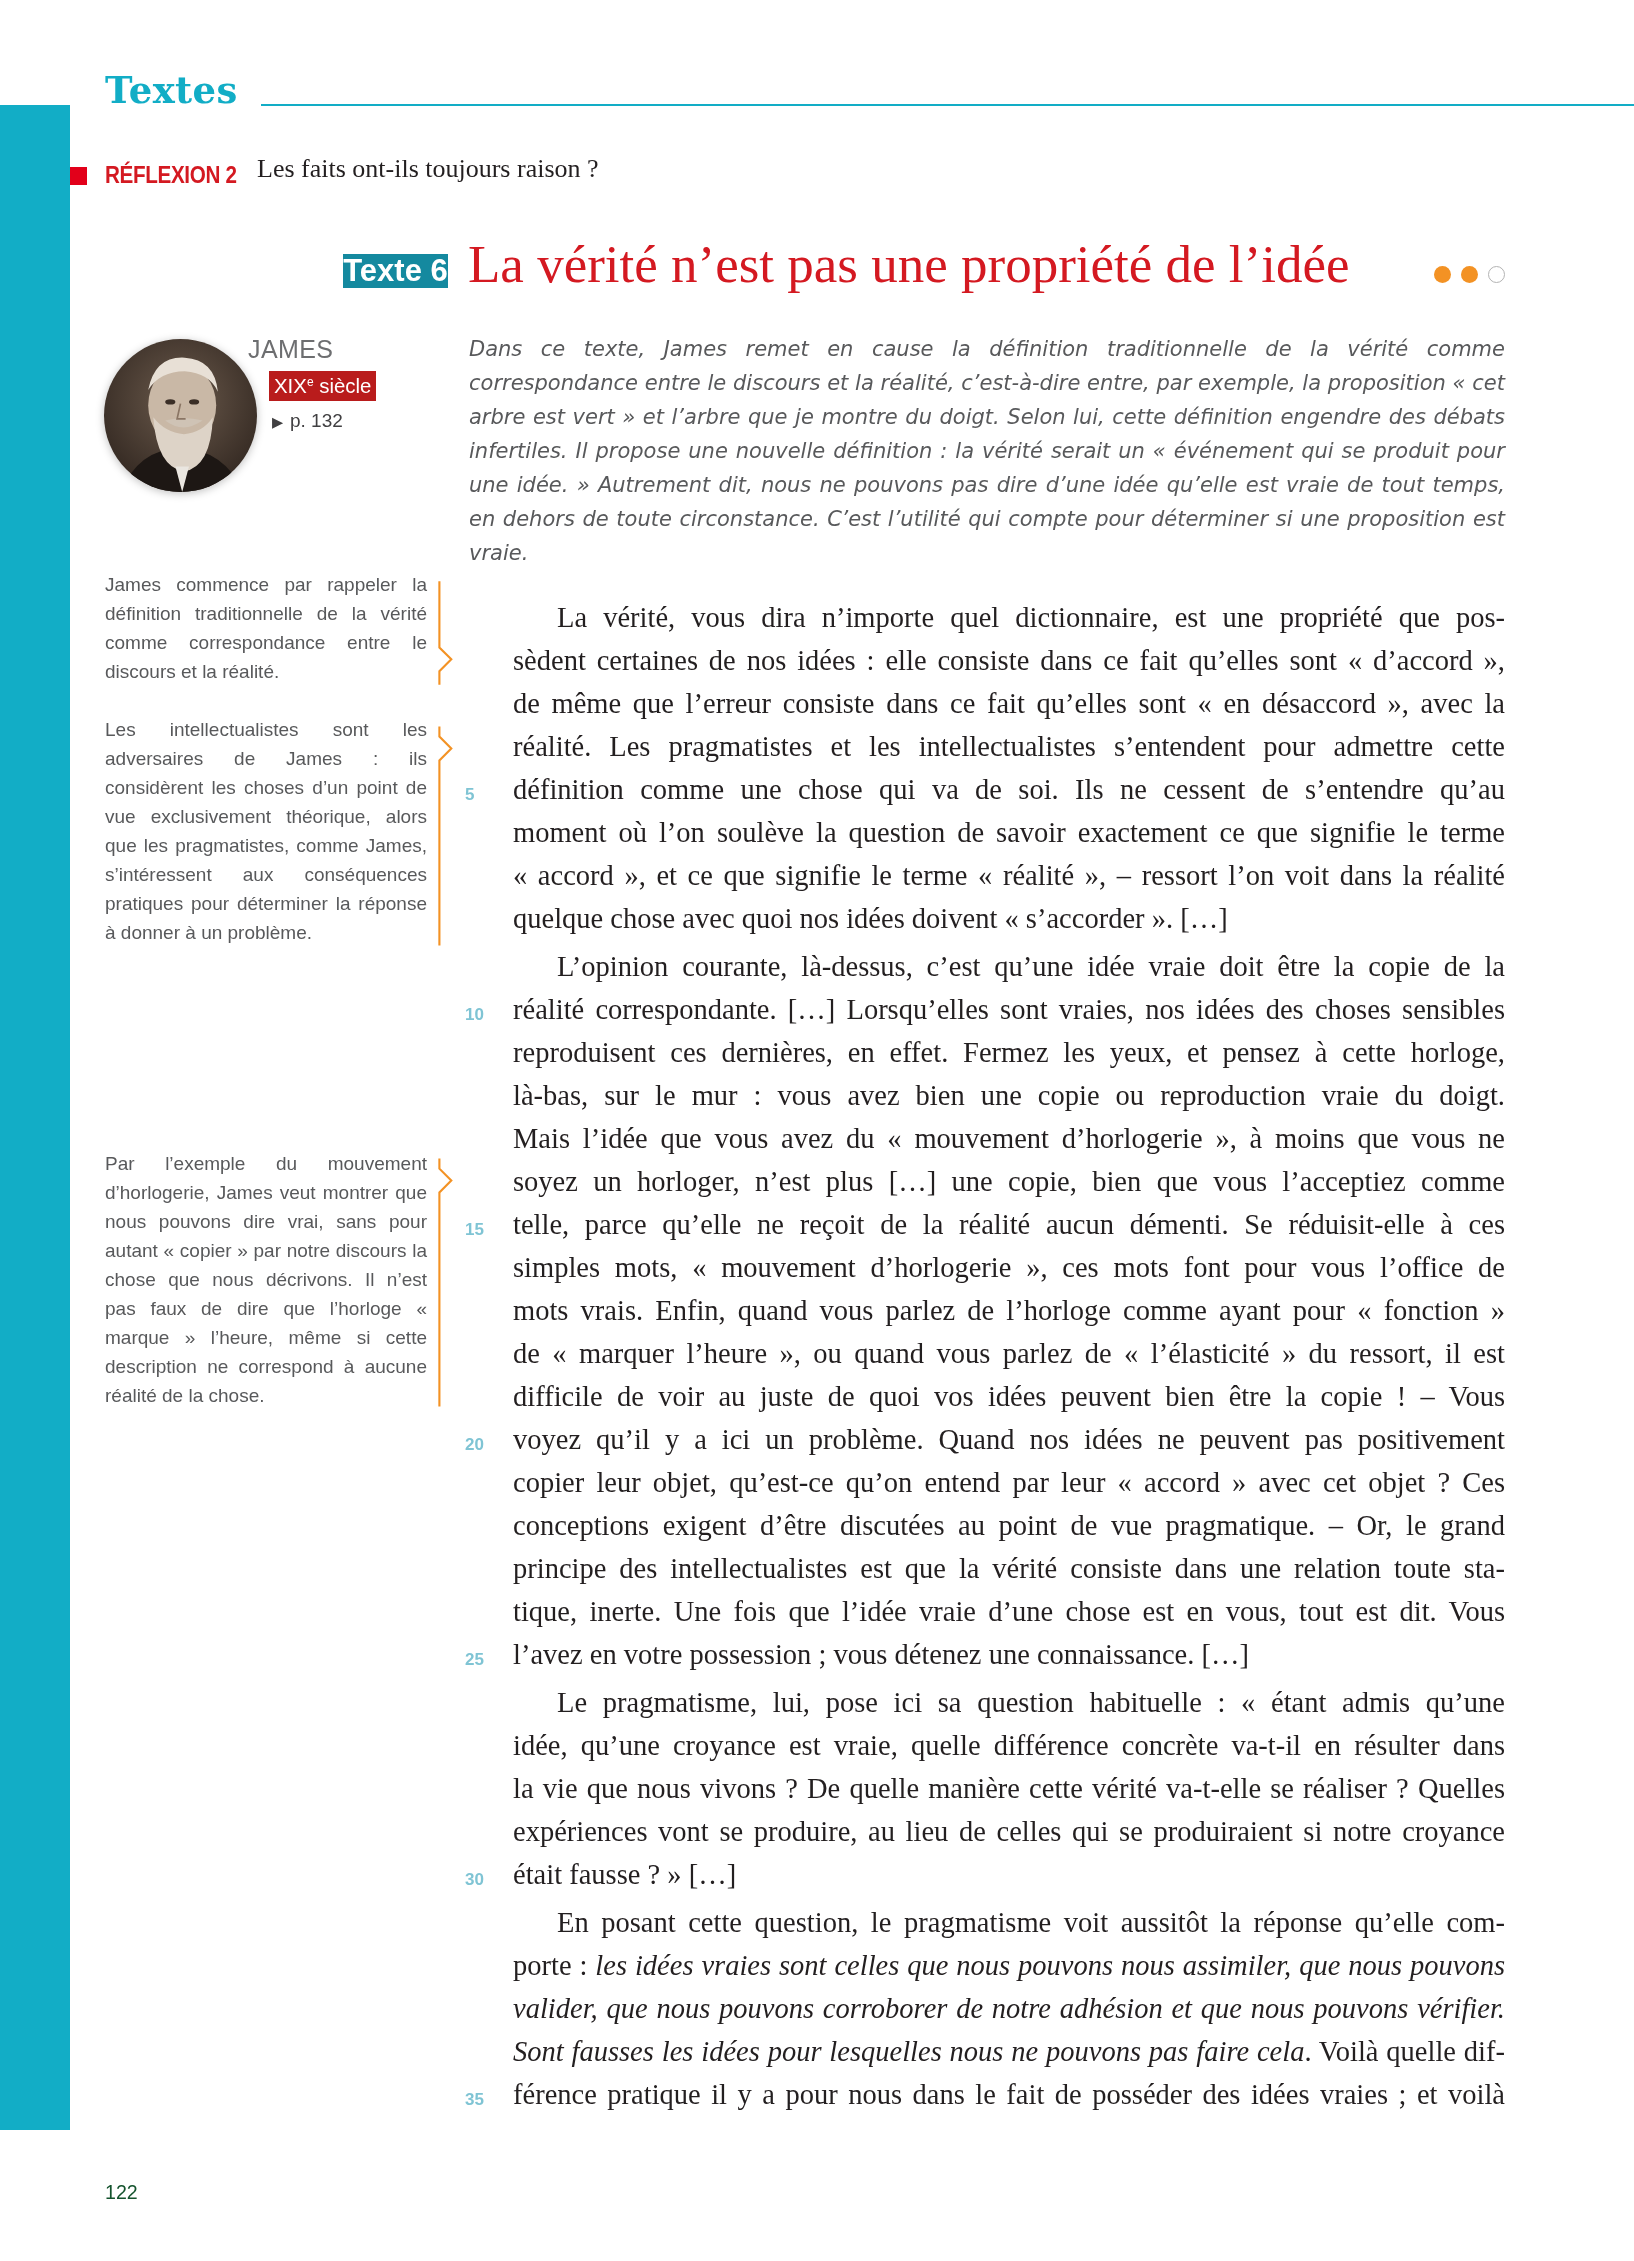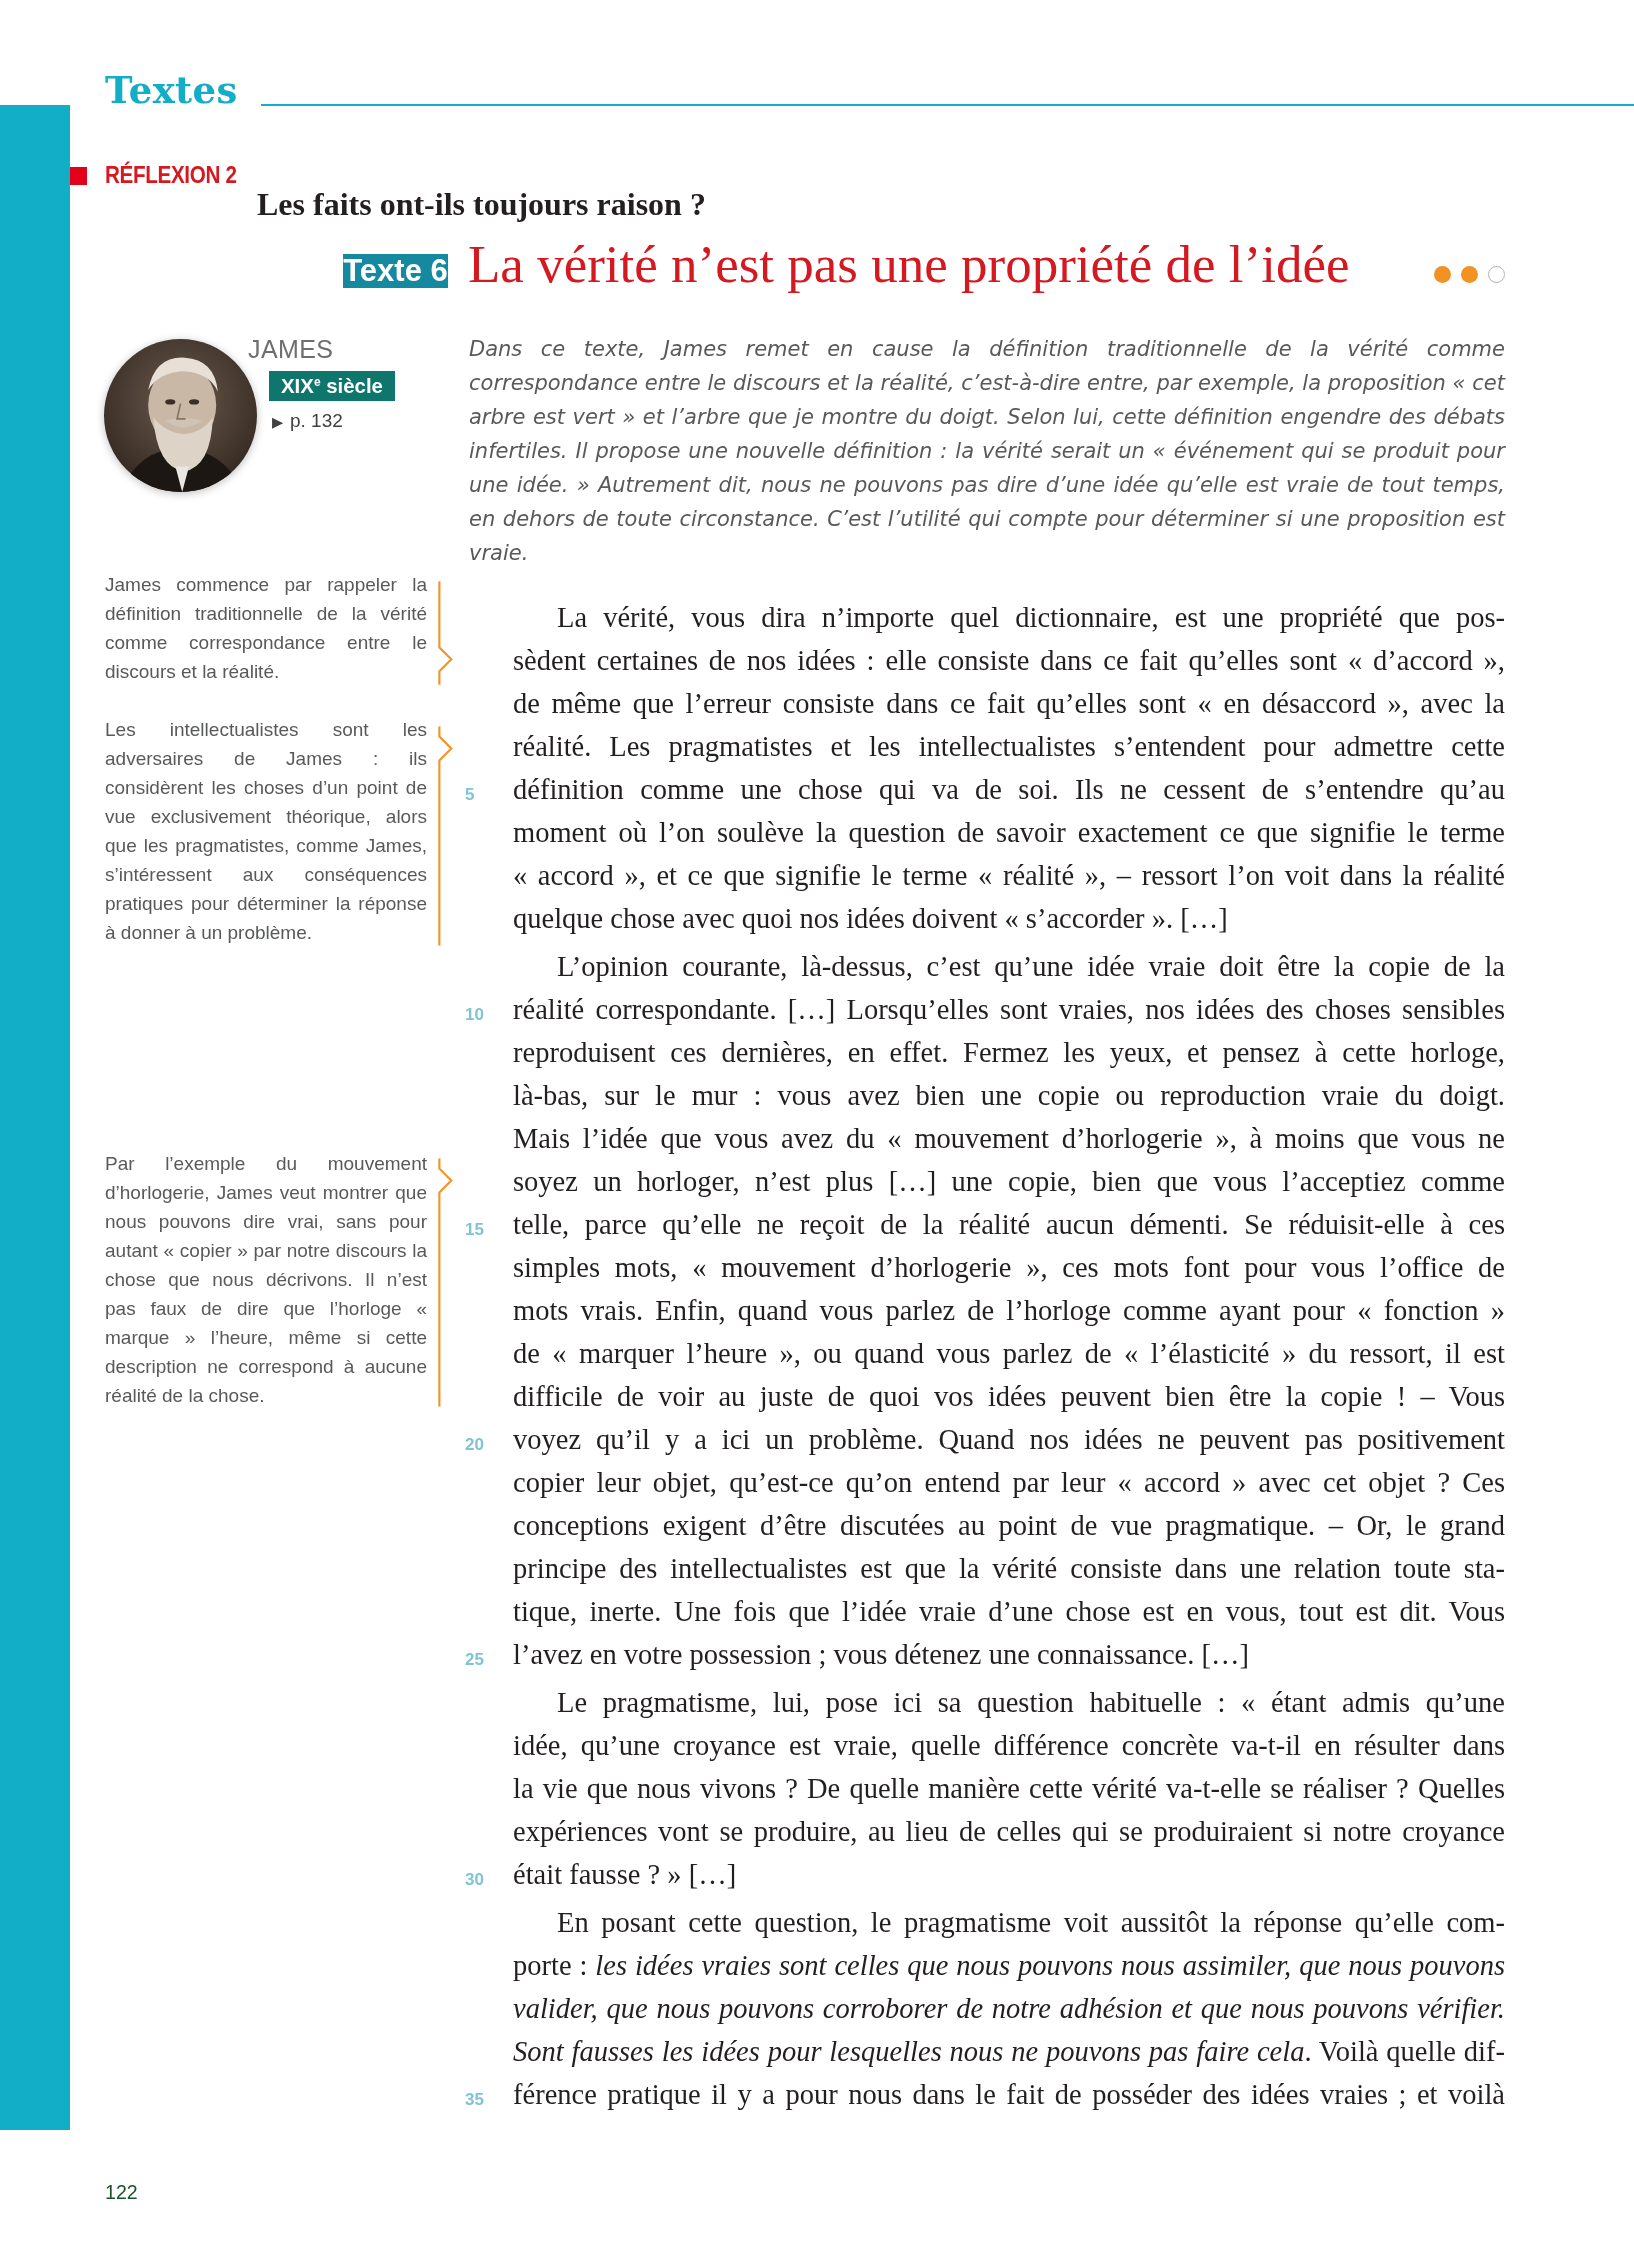--- a/index.html
+++ b/index.html
@@ -2,30 +2,30 @@
 <html style="font-size:13.6px"><head>
 <meta charset="utf-8">
 <style>
   html, body { margin: 0; padding: 0; background: #ffffff; }
   body { width: 1635px; height: 2261px; position: relative; overflow: hidden; font-family: "Liberation Serif", serif; color: #231f20; }
   .side-bar { position: absolute; left: 0; top: 105px; width: 70px; height: 2025px; background: #12adc6; }
   .section-title { position: absolute; left: 105px; top: 72px; font-family: "DejaVu Serif", serif; font-weight: bold; font-size: 37px; color: #12adc6; letter-spacing: 0.4px; line-height: 1; }
   .section-rule { position: absolute; left: 261px; top: 104px; width: 1374px; height: 1.7px; background: #12adc6; }
   .reflexion-mark { position: absolute; left: 70px; top: 167px; width: 17px; height: 18px; background: #e2001a; }
   .reflexion-label { position: absolute; left: 105px; top: 162px; font-family: "Liberation Sans", sans-serif; font-weight: bold; font-size: 24px; color: #d41921; letter-spacing: -0.4px; transform: scaleX(0.86); transform-origin: left; line-height: 1.1; }
-  .reflexion-title { position: absolute; left: 257px; top: 155px; font-family: "Liberation Serif", serif; font-weight: bold; font-size: 32px; color: #231f20; line-height: 1.1; margin-top: 32px; }
+  .reflexion-title { position: absolute; left: 257px; top: 155px; font-family: "Liberation Serif", serif; font-weight: normal; font-size: 26px; color: #231f20; line-height: 1.1; }
   .texte-badge { position: absolute; left: 343px; top: 254px; width: 105px; height: 34px; background: #14899f; color: #ffffff; font-family: "Liberation Sans", sans-serif; font-weight: bold; font-size: 31px; line-height: 34px; text-align: center; transform-origin: left; }
   .texte-title { position: absolute; left: 468px; top: 235px; font-family: "Liberation Serif", serif; font-size: 53px; color: #d41921; line-height: 1.1; white-space: nowrap; text-align: center; }
   .difficulty { position: absolute; left: 1434px; top: 266px; display: flex; gap: 10.2px; }
   .dot { width: 17px; height: 17px; border-radius: 50%; box-sizing: border-box; }
   .dot.on { background: #f39224; }
   .dot.off { border: 1.7px solid #b3b3b3; background: #fff; }
   .portrait { position: absolute; left: 104px; top: 339px; width: 153px; height: 153px; border-radius: 50%; overflow: hidden; box-shadow: 0 1.7px 8.5px rgba(0,0,0,0.25); }
   .author-name { position: absolute; left: 248px; top: 335px; font-family: "Liberation Sans", sans-serif; font-size: 25px; color: #6d6e70; letter-spacing: 0.4px; }
-  .century-badge { position: absolute; left: 269px; top: 371px; height: 30px; padding: 0 12px; background: #0f766e; color: #fff; font-family: "Liberation Sans", sans-serif; font-weight: bold; font-size: 20.4px; line-height: 30px; }
+  .century-badge { position: absolute; left: 269px; top: 371px; height: 30px; padding: 0 5px; background: #b91c1c; color: #fff; font-family: "Liberation Sans", sans-serif; font-weight: normal; font-size: 20.4px; line-height: 30px; }
   .century-badge sup { font-size: 12px; vertical-align: 6.8px; line-height: 0; }
   .page-ref { position: absolute; left: 272px; top: 410px; font-family: "Liberation Sans", sans-serif; font-size: 19px; color: #414042; }
   .page-ref .tri { font-size: 14.5px; margin-right: 6.8px; color: #414042; }
   .intro { position: absolute; left: 469px; top: 332px; width: 1036px; font-family: "DejaVu Sans", sans-serif; font-style: italic; font-size: 21px; line-height: 34px; color: #58595b; text-align: justify; }
   .note { position: absolute; left: 105px; width: 322px; font-family: "Liberation Sans", sans-serif; font-size: 19px; line-height: 29px; color: #58595b; text-align: justify; }
   .bracket { position: absolute; left: 436px; width: 20.4px; }
   .body-text { position: absolute; left: 513px; top: 596px; width: 992px; font-family: "Liberation Serif", serif; font-size: 28.5px; line-height: 43px; color: #231f20; }
   .line { display: block; text-align: justify; text-align-last: justify; white-space: nowrap; position: relative; }
   .line.last { text-align-last: left; }
   .ln { position: absolute; left: -48px; width: 34px; text-align: left; font-family: "Liberation Sans", sans-serif; font-weight: bold; font-size: 17px; color: #7fc4d4; top: 5.1px; text-indent: 0; }

